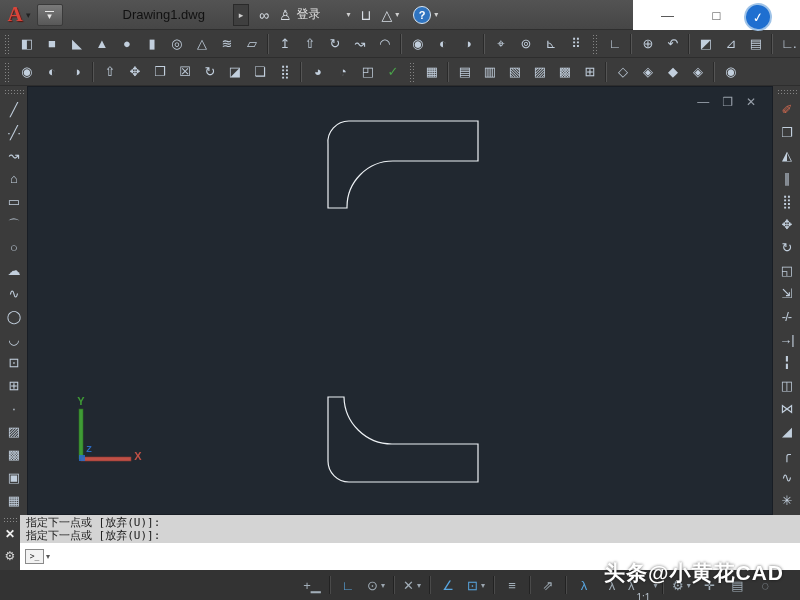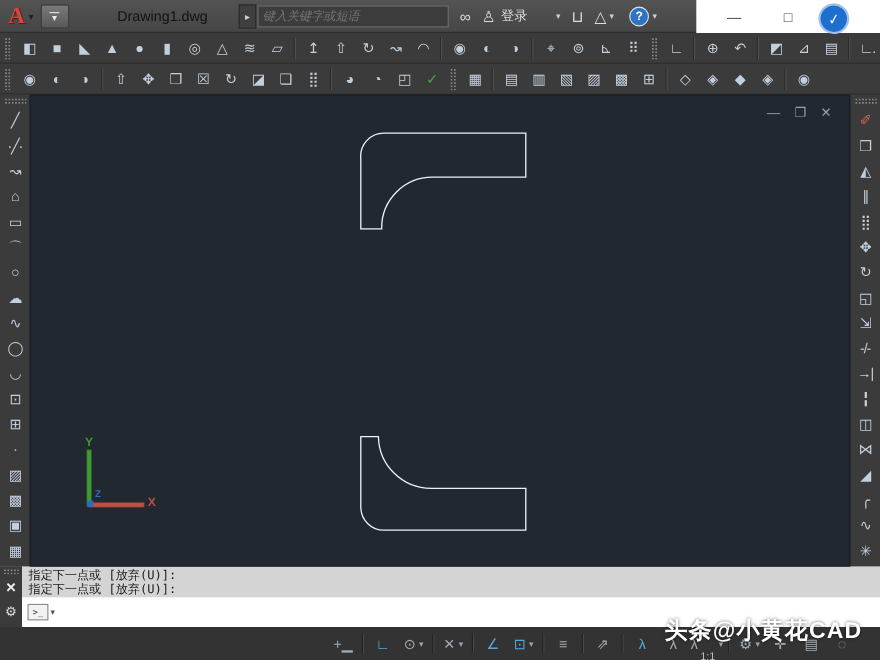--- a/index.html
+++ b/index.html
@@ -9,21 +9,21 @@
   .titlebar{position:relative;height:30px;background:linear-gradient(#535353,#464646);
             display:flex;align-items:center;border-bottom:1px solid #2e2e2e;box-sizing:border-box;}
   .logo{width:30px;height:30px;display:flex;align-items:center;justify-content:center;
         font-weight:bold;font-size:21px;color:#d8453a;font-family:"Liberation Serif",serif;
         text-shadow:1px 1px 1px #5a1410;}
   .logo-caret{color:#222;font-size:9px;margin-left:-4px;}
   .qat-btn{margin-left:6px;width:24px;height:20px;background:linear-gradient(#7a7a7a,#585858);
            border:1px solid #3a3a3a;border-radius:2px;display:flex;align-items:center;justify-content:center;
            color:#e8e8e8;font-size:9px;flex-direction:column;line-height:4px;}
   .qat-btn .bar{width:9px;border-top:1px solid #e8e8e8;margin-bottom:2px;}
-  .tab-title{margin-left:44px;color:#111;font-size:13px;white-space:nowrap;}
+  .tab-title{margin-left:60px;color:#111;font-size:13px;white-space:nowrap;}
   .search-arrow{margin-left:28px;width:14px;height:20px;background:#3f3f3f;border:1px solid #2a2a2a;
                 color:#cfcfcf;font-size:9px;display:flex;align-items:center;justify-content:center;}
   .search-box{width:172px;height:18px;background:#3c3c3c;border:1px solid #6e6e6e;margin-left:1px;
               display:flex;align-items:center;}
   .search-box input{width:100%;background:transparent;border:none;outline:none;color:#9a9a9a;
                     font-style:italic;font-size:11px;padding:0 4px;font-family:"Liberation Sans",sans-serif;}
   .tb-ico{color:#d7dde4;font-size:14px;margin-left:10px;display:flex;align-items:center;}
   .login-label{color:#e2e2e2;font-size:12px;margin-left:5px;}
   .tb-caret{color:#cfcfcf;font-size:8px;margin-left:26px;}
   .tb-caret2{color:#cfcfcf;font-size:8px;margin-left:3px;}
@@ -91,23 +91,20 @@
 <div class="app">
 
   <div class="titlebar">
     <div class="logo">
         <span>A</span>
       </div>
     <div class="logo-caret">▾</div>
     <div class="qat-btn"><span class="bar"></span>▾</div>
     <div class="tab-title">Drawing1.dwg</div>
     <div class="search-arrow">▸</div>
-    <div class="search-box">
-      <input placeholder="键入关键字或短语" style="">
-    </div>
     <div class="tb-ico">∞</div>
     <div class="tb-ico">♙</div>
     <div class="login-label">登录</div>
     <div class="tb-caret">▾</div>
     <div class="tb-ico">⊔</div>
     <div class="tb-ico">△</div>
     <div class="tb-caret2">▾</div>
     <div class="help-circle">?</div>
     <div class="tb-caret2">▾</div>
     <div class="win-zone">

